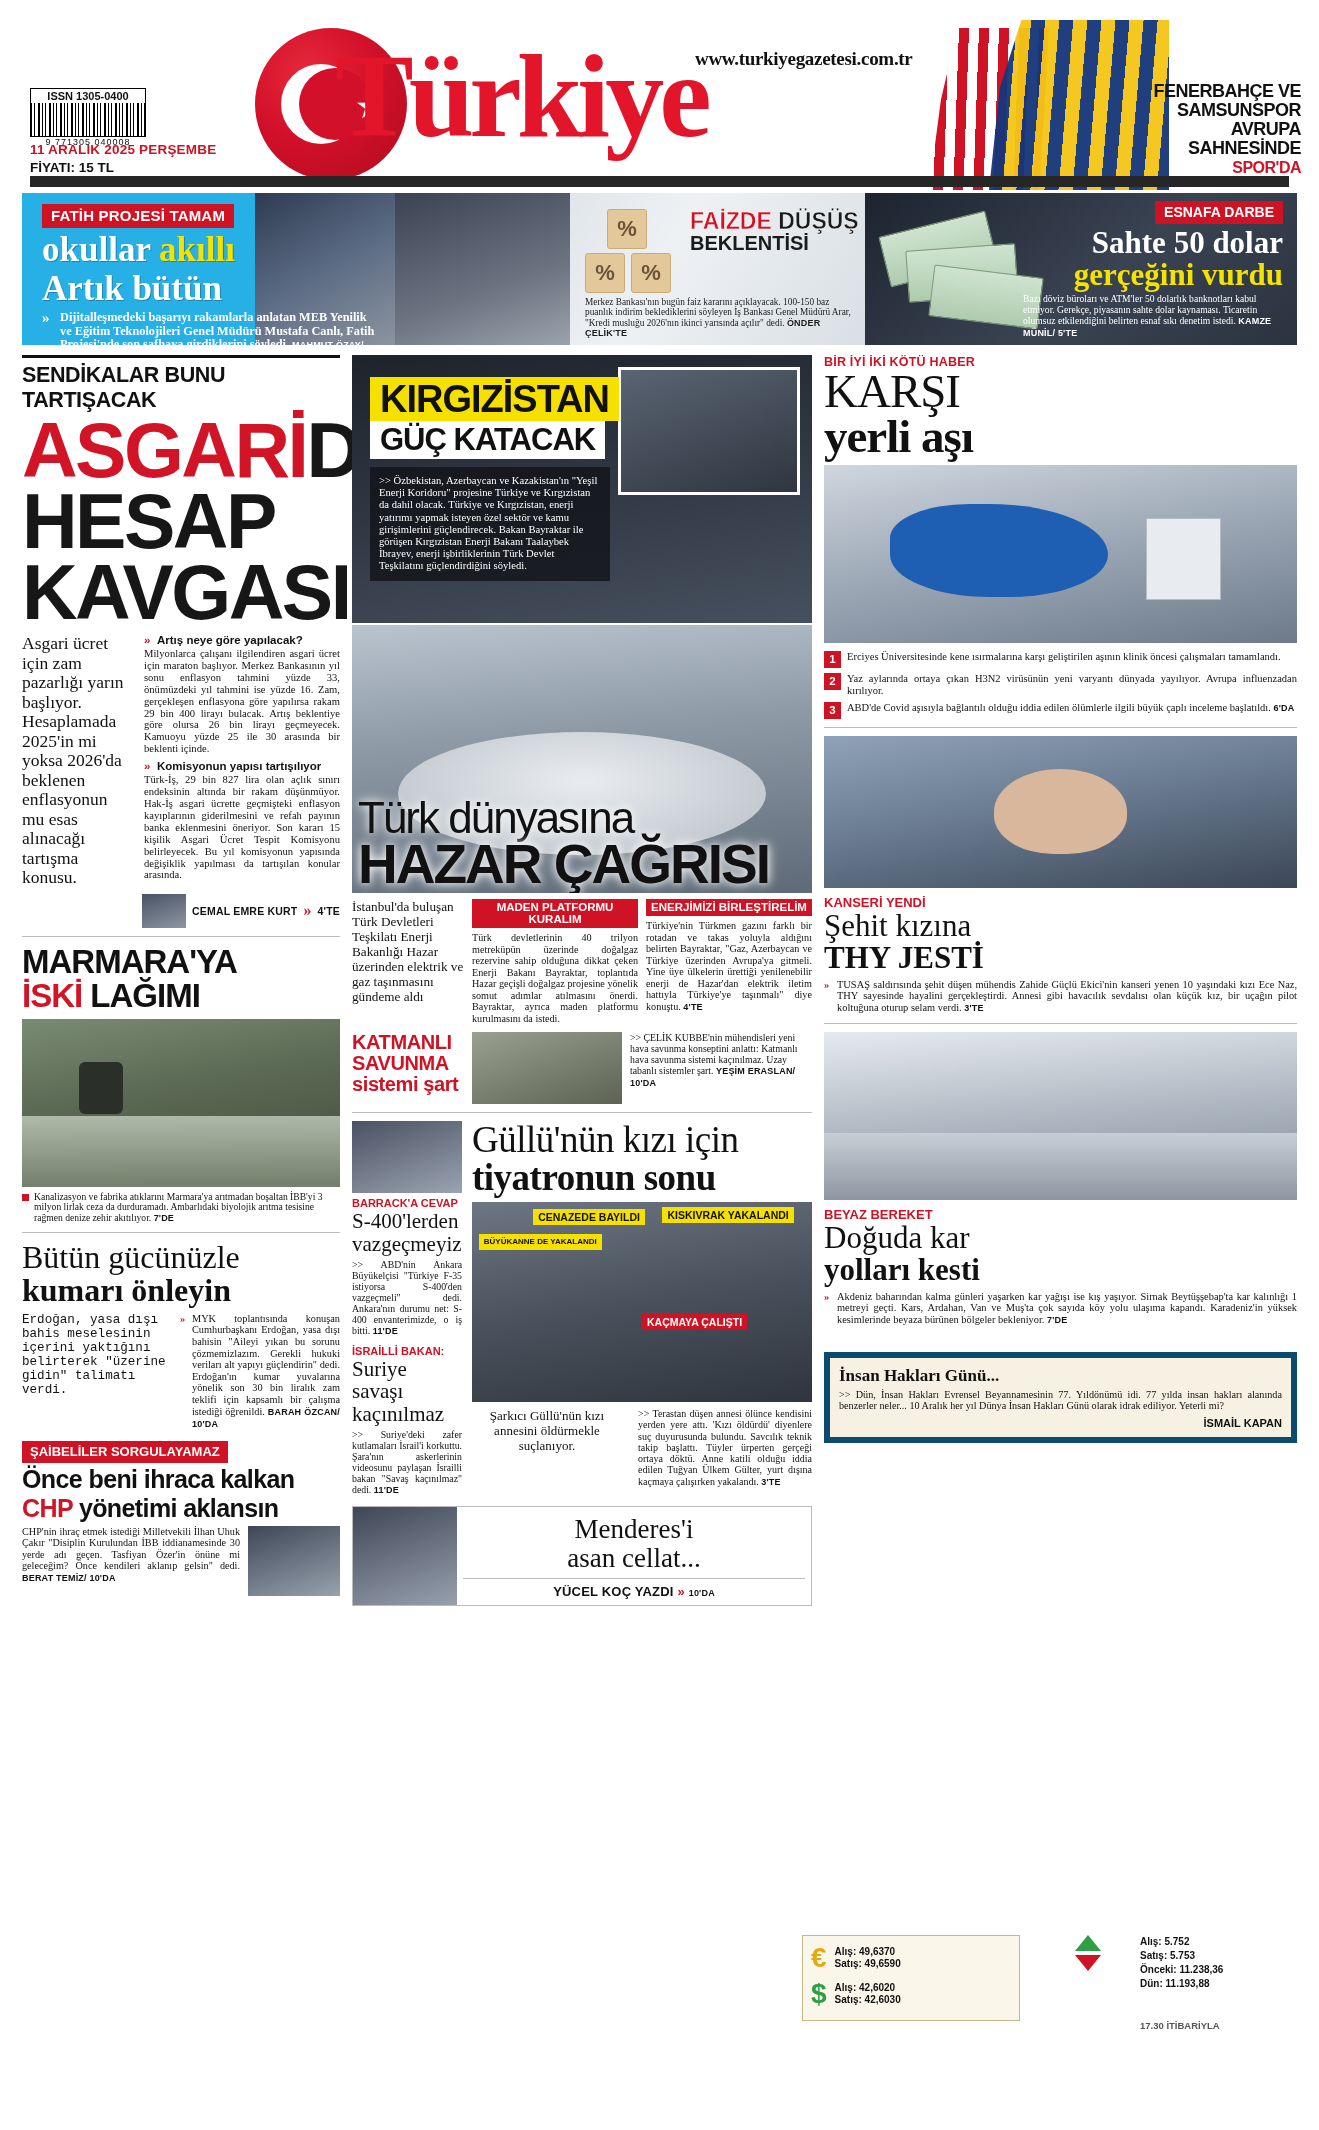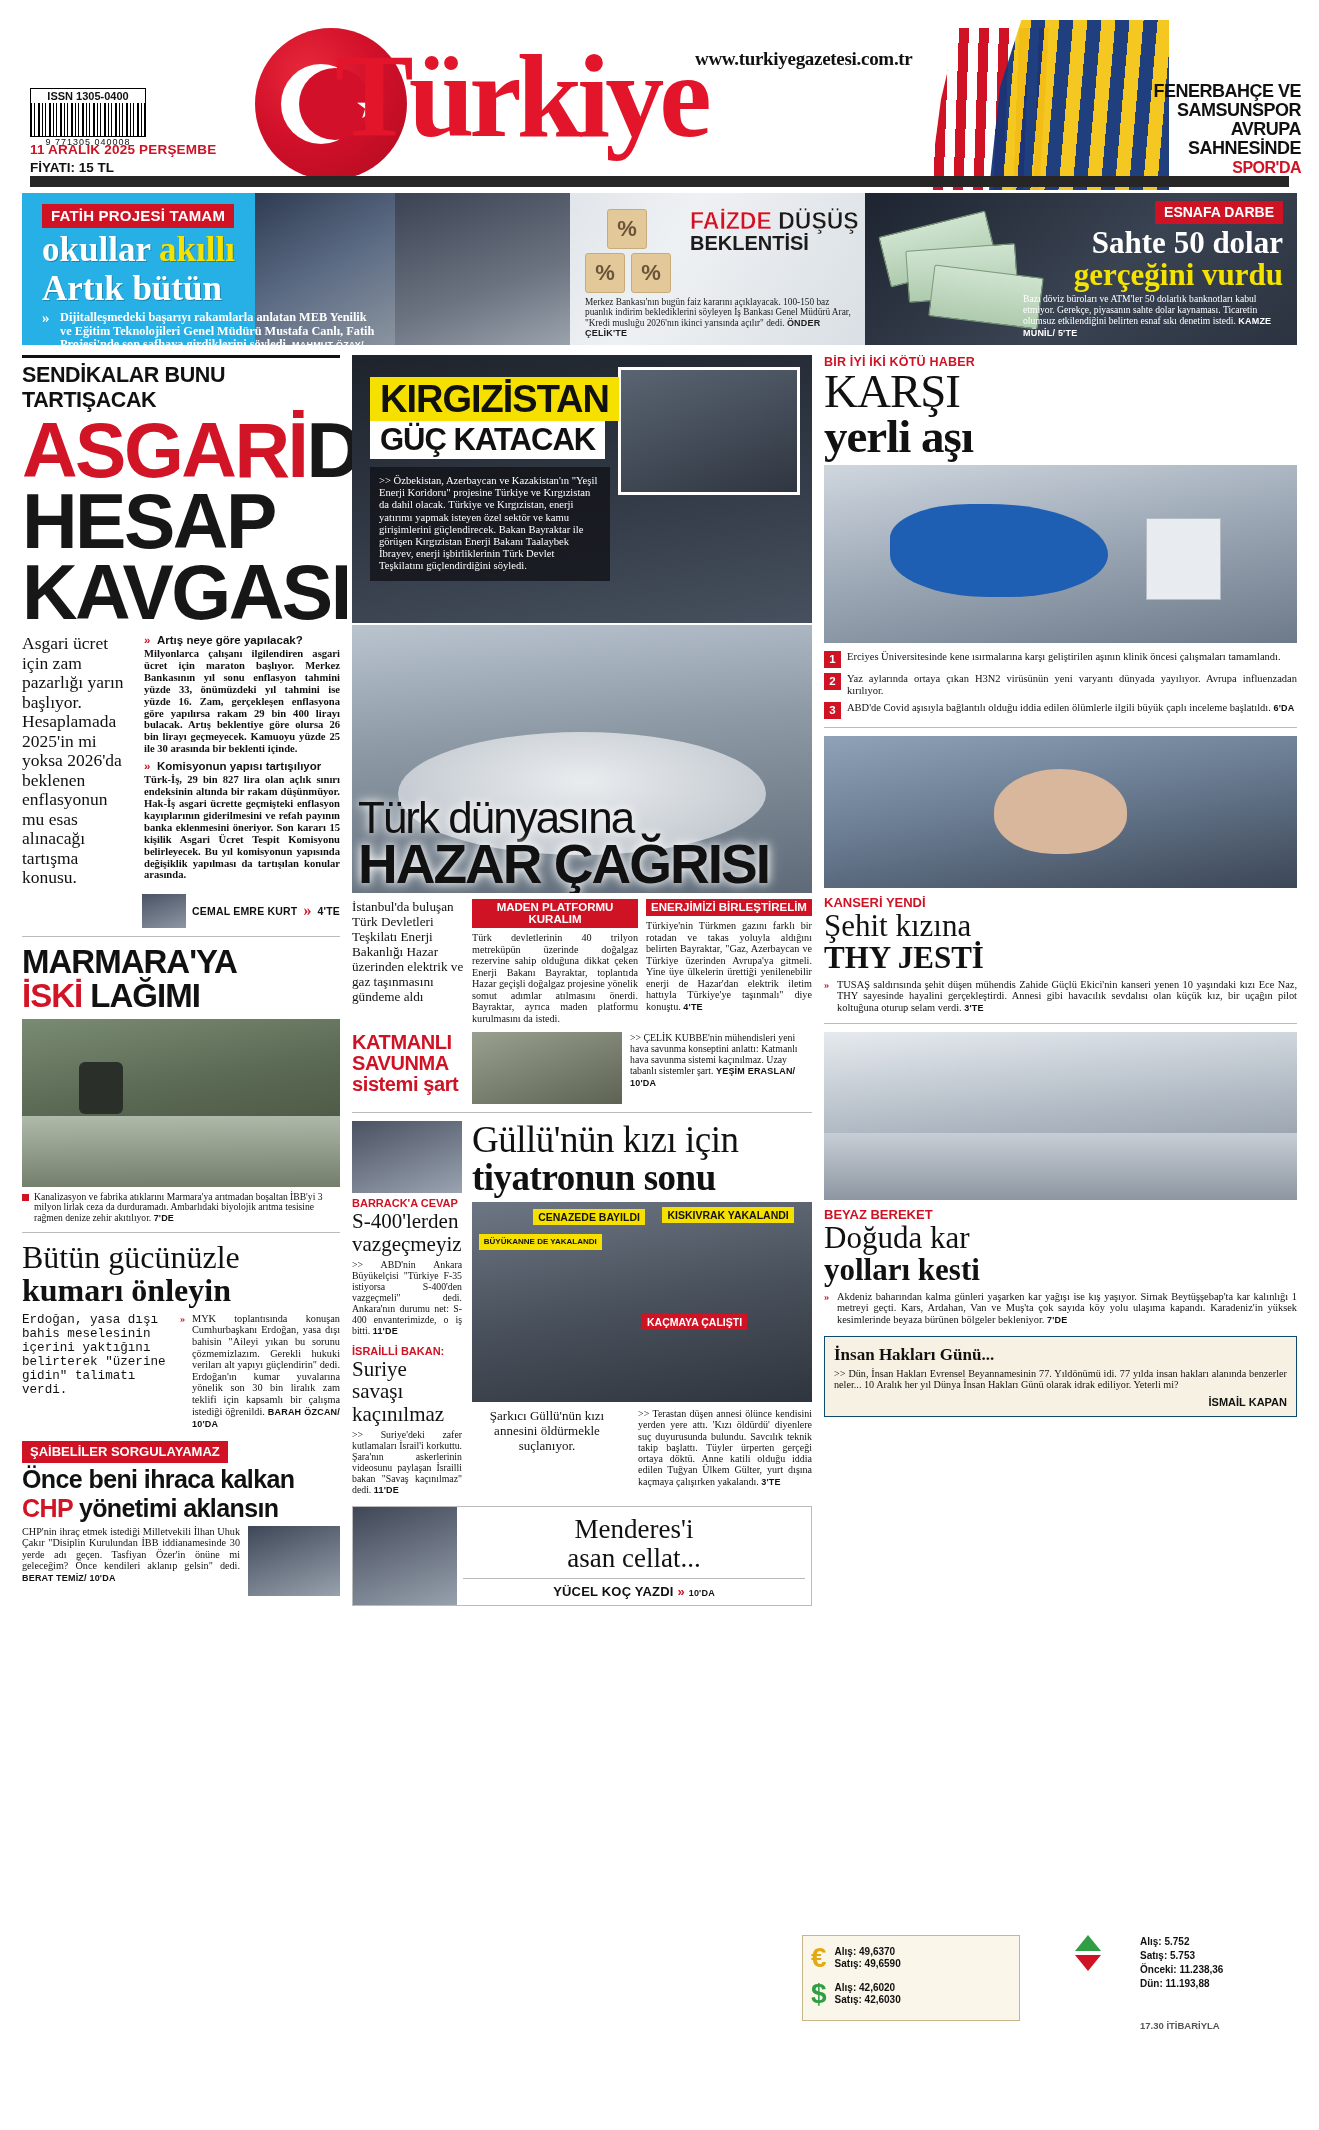--- a/index.html
+++ b/index.html
@@ -246,21 +246,21 @@
   }
   .lead-right { width:196px; }
   .q-head {
     font-family:"Liberation Sans", sans-serif;
     font-weight:800; font-size:11.5px; color:#111; margin-bottom:2px;
     padding-left:13px; position:relative;
   }
   .q-head .chev2 { position:absolute; left:0; top:0; color:#cf1224; font-weight:900; }
   .q-body {
     font-family:"Liberation Serif", serif;
-    font-size:10.6px; line-height:11.9px; color:#111; text-align:justify;font-weight:bold;
+    font-size:10.6px; line-height:11.9px; color:#111; text-align:justify;
   }
   .author-bar {
     margin-top:6px; display:flex; align-items:center; gap:6px;
     justify-content:flex-end;
   }
   .author-photo {
     width:44px; height:34px; background:linear-gradient(160deg,#4a5364,#8d96a3);
   }
   .author-name {
     font-family:"Liberation Sans", sans-serif;
@@ -536,22 +536,22 @@
     position:relative; padding-left:13px;
   }
   .r-photo3 {
     width:100%; height:168px; margin-top:8px;
     background:linear-gradient(175deg,#e6eaee 0%,#b9c2cb 40%,#7c8795 100%);
     position:relative; overflow:hidden;
   }
   .r-photo3 .road { position:absolute; left:0; bottom:0; width:100%; height:40%;
     background:linear-gradient(180deg,#c7ced6,#8d96a1); }
   .ihk-box {
-    border:1px solid #0c4a6e; background:#f7f1e3;
-    margin-top:9px; padding:8px 9px;
+    border:6px solid #0c4a6e; background:#f7f1e3;
+    margin-top:25px; padding:8px 9px;
   }
   .ihk-h {
     font-family:"Liberation Serif", serif;
     font-weight:700; font-size:17px; line-height:19px;
   }
   .ihk-b {
     font-family:"Liberation Serif", serif;
     font-size:10.2px; line-height:11.5px; text-align:justify; margin-top:4px;
   }
   .ihk-by {

